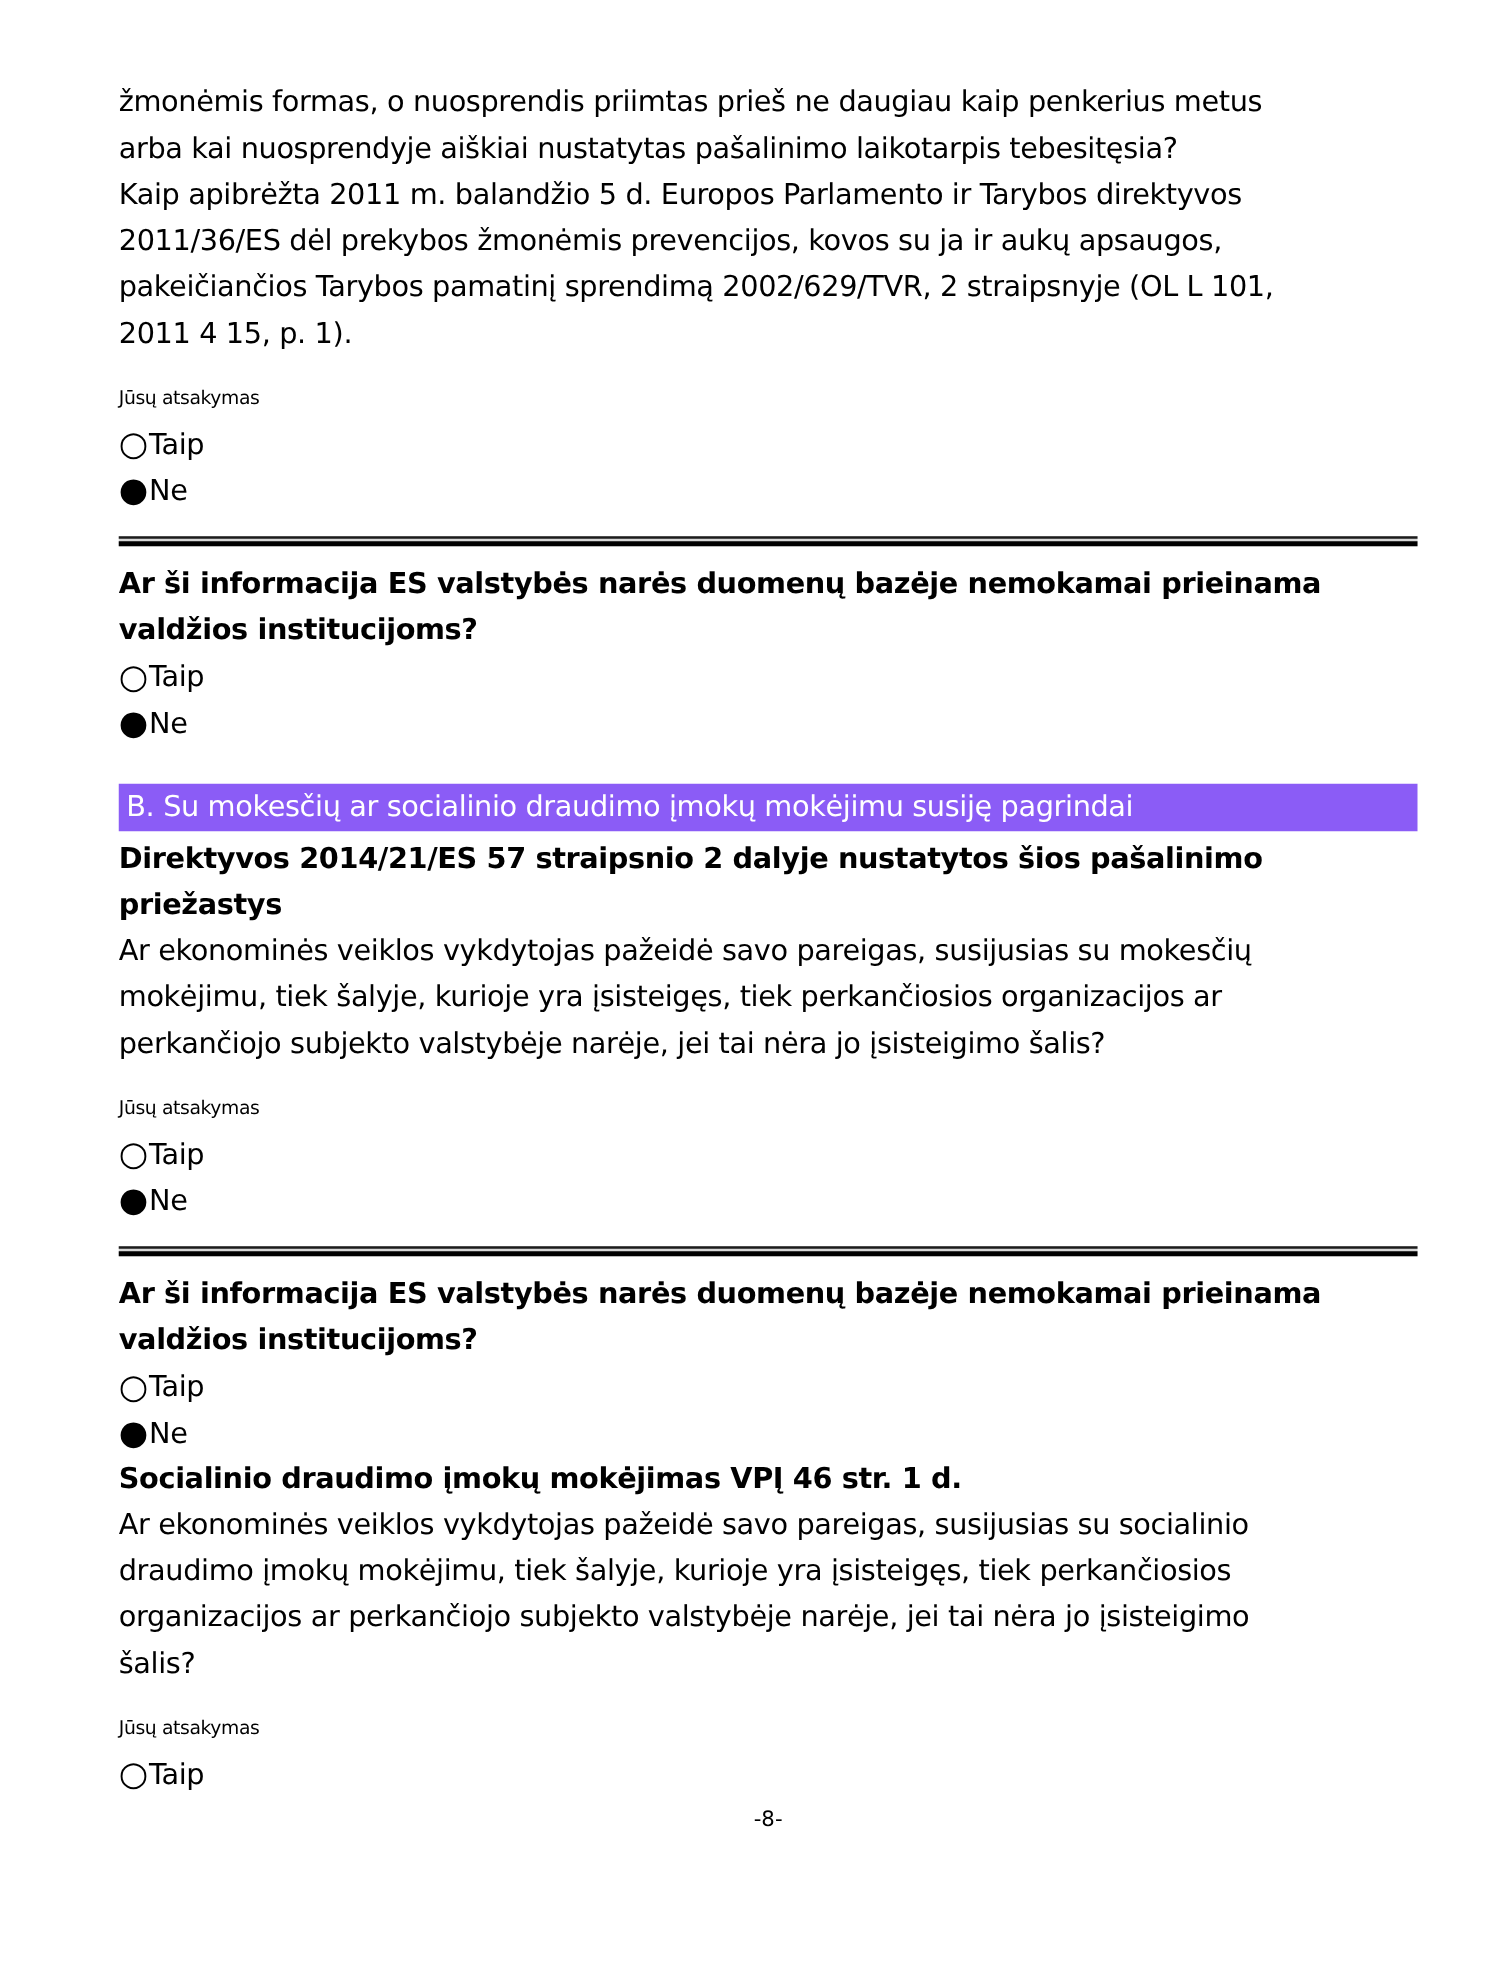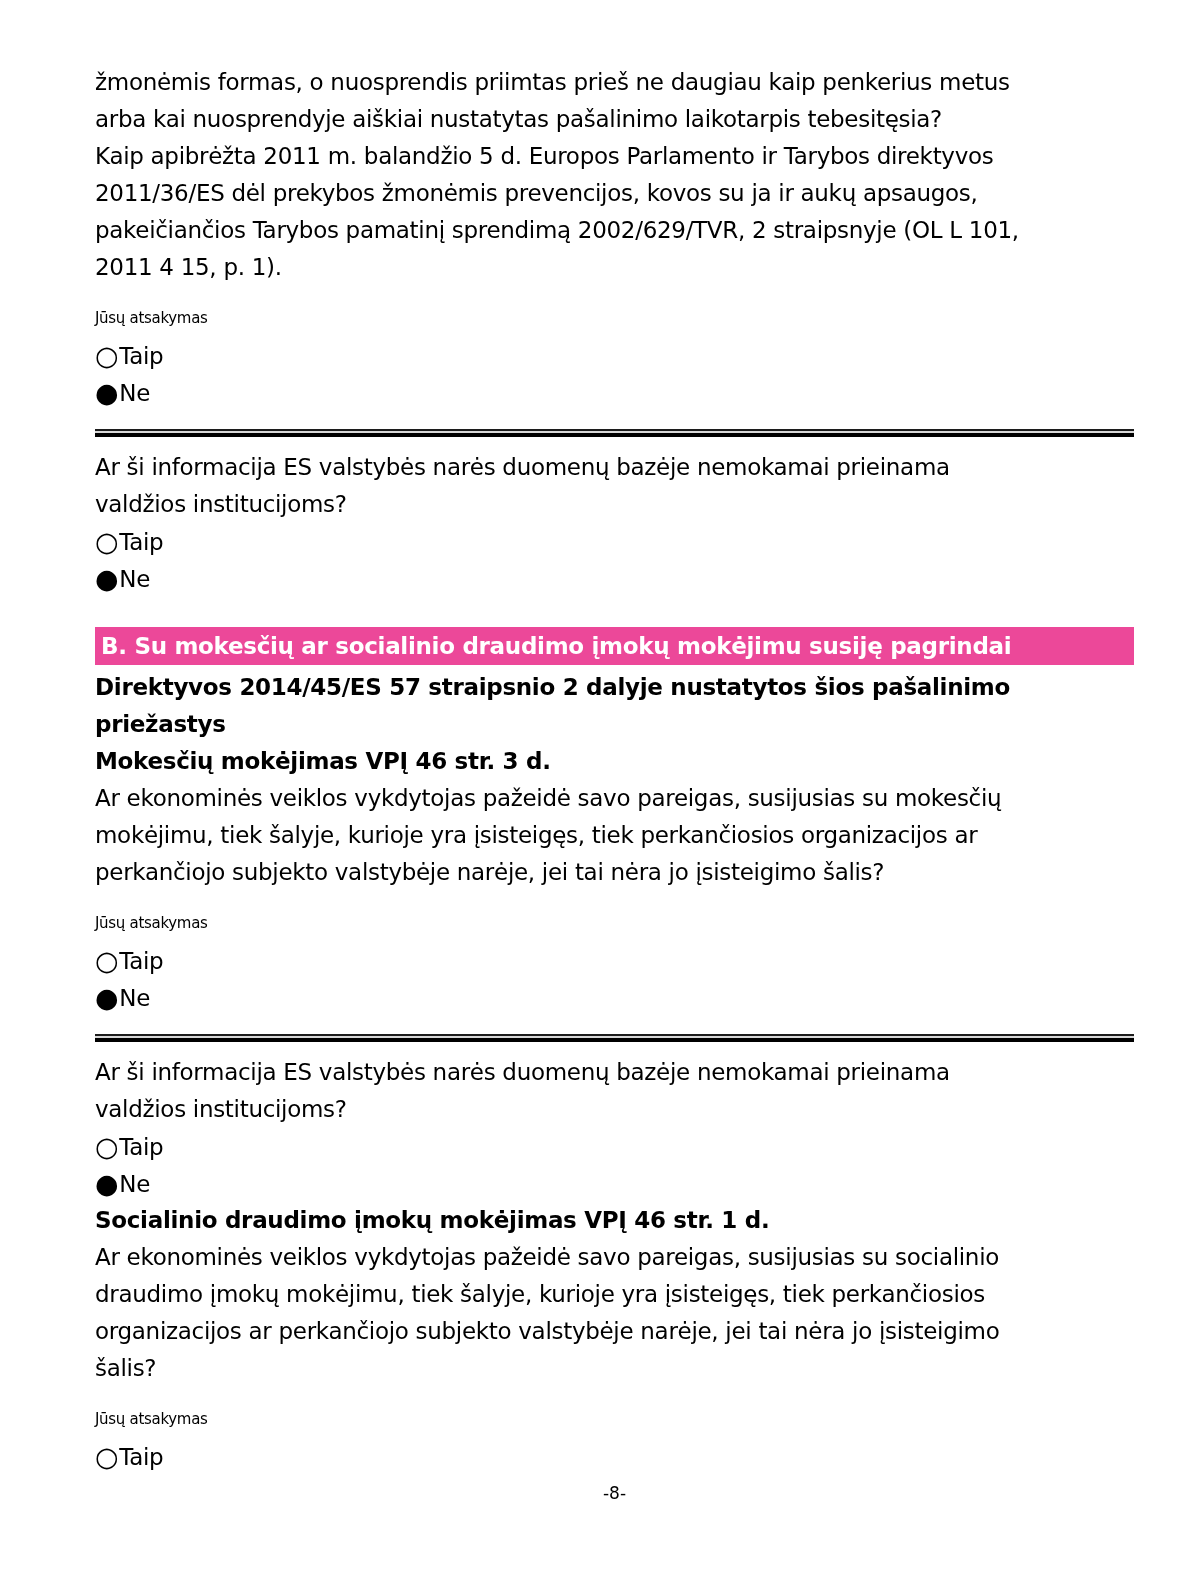--- a/index.html
+++ b/index.html
@@ -13,38 +13,38 @@
     width:1189px;height:1422px;
     padding:64px 55px 0 95px;
   }
   .text{
     font-size:23px;
     line-height:37px;
     letter-spacing:-0.3px;
     white-space:pre-line;
   }
   .para{margin:0 0 14px 0;}
-  .q{margin:0;}
+  .q{margin:0;font-weight:bold;}
   .answer-label{font-size:15px;line-height:37px;letter-spacing:-0.3px;margin:0;}
   .radio-row{
     display:flex;align-items:center;height:37px;cursor:default;
     font-size:23px;letter-spacing:-0.3px;
   }
   .radio-glyph{
     font-size:27px;line-height:37px;margin-right:1px;
     font-family:"DejaVu Sans",sans-serif;
   }
   .divider{
     height:2px;background:#d8d8d8;
     border-top:2px solid #1c1c1c;
     border-bottom:4px solid #000;
     margin:18px 0 12px 0;
   }
   .section-header{
-    background:#ec4899;color:#fff;font-weight:bold;
+    background:#8b5cf6;color:#fff;font-weight:normal;
     font-size:23px;line-height:30px;letter-spacing:-0.3px;
     padding:4px 8px 4px 6px;
     margin:30px 0 4px 0;
   }
   .heading{font-size:23px;line-height:37px;letter-spacing:-0.3px;font-weight:bold;margin:0;white-space:pre-line;}
   .footer{
     text-align:center;font-size:17px;line-height:20px;margin-top:8px;
   }
 </style>
 </head>
@@ -81,24 +81,23 @@
       <span>Taip</span>
     </div>
     <div class="radio-row">
       <span class="radio-glyph">●</span>
       <span>Ne</span>
     </div>
   </div>
 
   <div class="section-header">B. Su mokesčių ar socialinio draudimo įmokų mokėjimu susiję pagrindai</div>
 
-  <p class="heading">Direktyvos 2014/45/ES 57 straipsnio 2 dalyje nustatytos šios pašalinimo
+  <p class="heading">Direktyvos 2014/21/ES 57 straipsnio 2 dalyje nustatytos šios pašalinimo
 priežastys</p>
 
-  <p class="heading">Mokesčių mokėjimas VPĮ 46 str. 3 d.</p>
 
   <p class="text para">Ar ekonominės veiklos vykdytojas pažeidė savo pareigas, susijusias su mokesčių
 mokėjimu, tiek šalyje, kurioje yra įsisteigęs, tiek perkančiosios organizacijos ar
 perkančiojo subjekto valstybėje narėje, jei tai nėra jo įsisteigimo šalis?</p>
 
   <div>
     <p class="answer-label">Jūsų atsakymas</p>
     <div class="radio-row">
       <span class="radio-glyph">○</span>
       <span>Taip</span>

